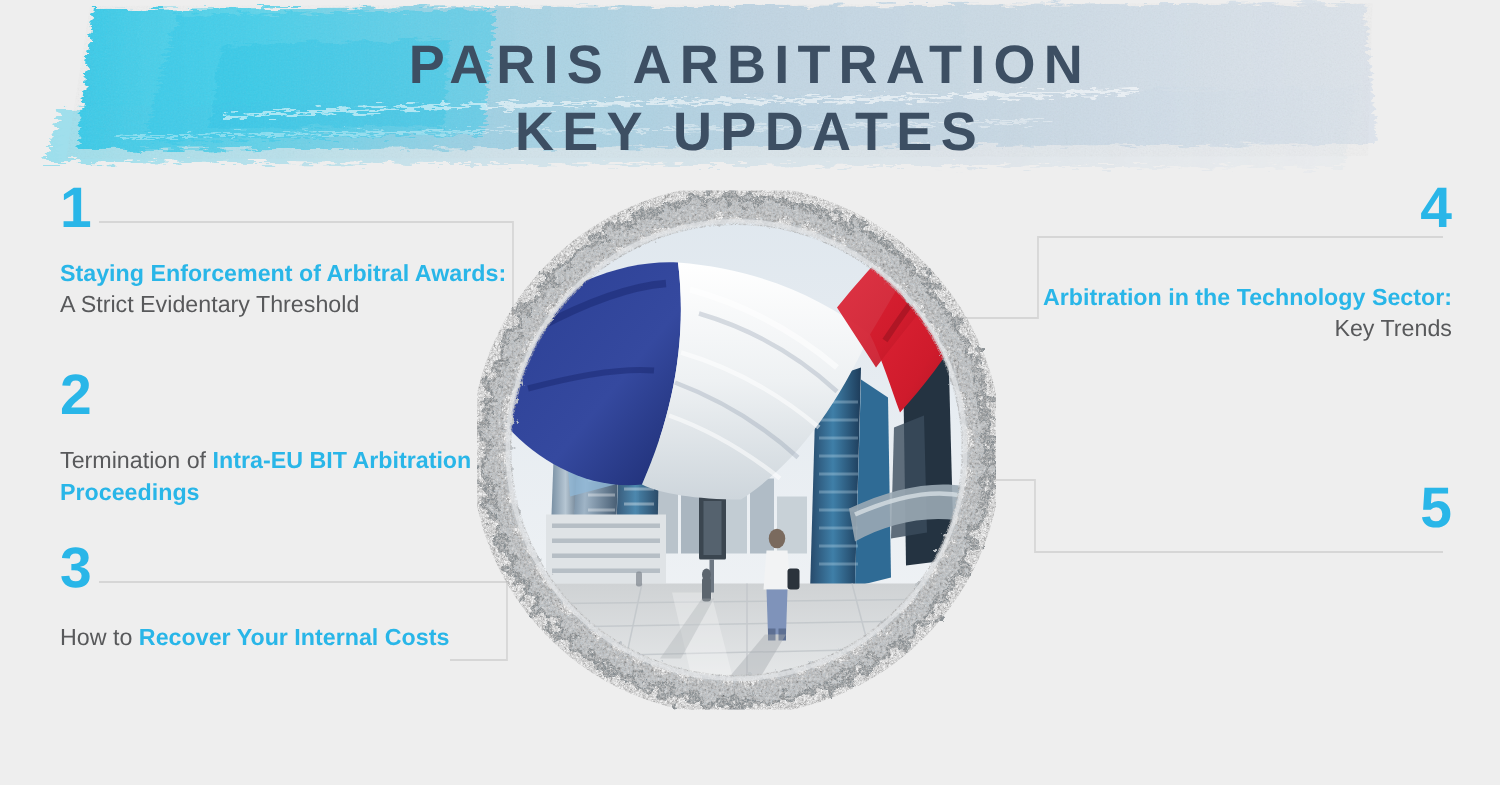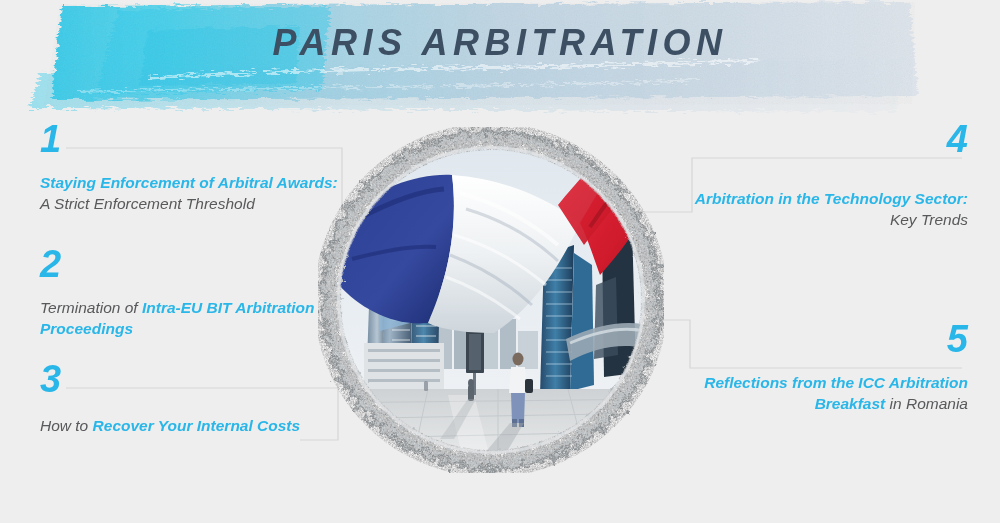--- a/index.html
+++ b/index.html
@@ -7,21 +7,20 @@
   html,body{
     width:1000px; height:523px;
     background:#eeeeee;
     font-family:"Liberation Sans", sans-serif;
     overflow:hidden;
   }
   #stage{
     position:relative;
     width:1000px; height:523px;
     background:#eeeeee;
-    font-style:italic;
   }
 
   
   .banner-wrap{
     position:absolute; left:0; top:0; width:1000px; height:118px;
     overflow:hidden;
   }
   .banner-svg{ position:absolute; left:0; top:0; }
 
   .title-block{
@@ -141,20 +140,21 @@
         <path d="M 60,4 L 915,2 L 912,104 L 44,106 Z" fill="#ffffff"></path>
       </g>
 
       <path d="M 150,78 C 330,66 560,70 760,60" stroke="#ffffff" stroke-opacity="0.55" stroke-width="3" fill="none" filter="url(#rough2)"></path>
       <path d="M 80,92 C 280,86 520,88 700,80" stroke="#ffffff" stroke-opacity="0.35" stroke-width="2" fill="none" filter="url(#rough2)"></path>
     </svg>
   </div>
 
   <div class="title-block">
     <div class="title-line">PARIS ARBITRATION</div>
+    <div class="title-line">KEY UPDATES</div>
   </div>
 
   <svg class="connectors" width="1000" height="523" viewBox="0 0 1000 523">
     <g stroke="#d6d6d6" stroke-width="1.2" fill="none">
 
       <path d="M 66,148 L 342,148 L 342,226"></path>
 
       <path d="M 330,236 L 330,300" opacity="0"></path>
 
       <path d="M 66,388 L 338,388 L 338,440 L 300,440"></path>
@@ -379,21 +379,21 @@
         </g>
 
         <circle cx="173" cy="173" r="152.5" fill="none" stroke="#dfe2e4" stroke-width="3" opacity="0.75"></circle>
       </g>
     </svg>
   </div>
 
   <div class="item item1 left-item">
     <div class="num">1</div>
     <div class="txt">
-      <b>Staying Enforcement of Arbitral Awards:</b><span> A Strict Enforcement Threshold</span>
+      <b>Staying Enforcement of Arbitral Awards:</b><span> A Strict Evidentary Threshold</span>
     </div>
   </div>
 
   <div class="item item2 left-item">
     <div class="num">2</div>
     <div class="txt">
       <span>Termination of </span><b>Intra-EU BIT Arbitration Proceedings</b>
     </div>
   </div>
 
@@ -406,18 +406,15 @@
 
   <div class="item item4 right-item">
     <div class="num num-right">4</div>
     <div class="txt">
       <b>Arbitration in the Technology Sector:</b><span> Key Trends</span>
     </div>
   </div>
 
   <div class="item item5 right-item">
     <div class="num num-right">5</div>
-    <div class="txt">
-      <b>Reflections from the ICC Arbitration Breakfast</b><span> in Romania</span>
-    </div>
   </div>
 
 </div>
 
 </body></html>

